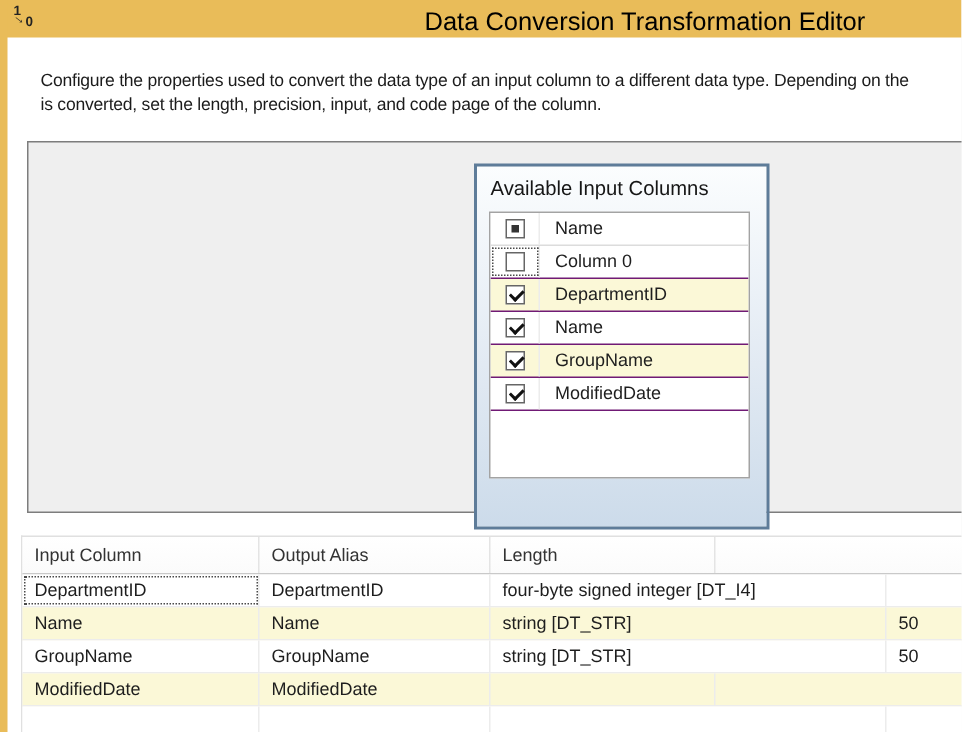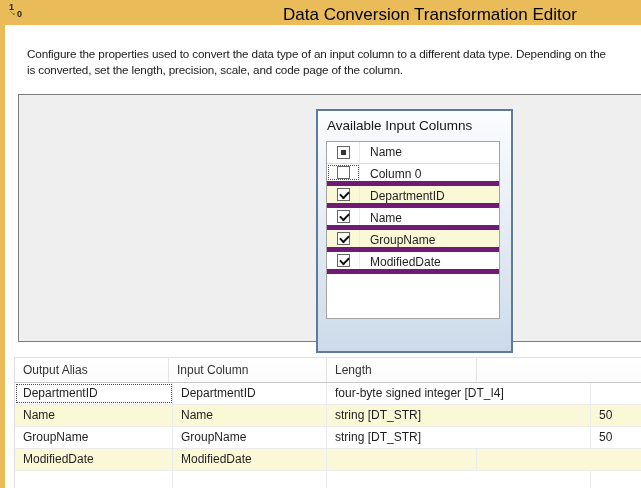--- a/index.html
+++ b/index.html
@@ -44,21 +44,21 @@
     z-index: 2;
   }
   .panel-title {
     position: absolute; left: 9px; top: 7px;
     font-size: 13.5px; color: #161616; white-space: nowrap;
   }
   .col-list {
     position: absolute; left: 8px; top: 30px; width: 174px; height: 178px;
     background: #ffffff; border: 1px solid #a3a3a3; overflow: hidden;
   }
-  .lrow { display: flex; height: 22px; background: #ffffff; border-bottom: 5px solid #701a75; }
+  .lrow { display: flex; height: 22px; background: #ffffff; border-bottom: 1px solid #701a75; }
   .lrow.yellow { background: #fbf8d7; }
   .lrow.lhead { border-bottom: 1px solid #dcdcdc; }
   .cbcell {
     width: 33px; flex: 0 0 33px; display: flex; align-items: center; justify-content: center;
     border-right: 1px solid #ececec;
   }
   .cbcell.focused { outline: 1px dotted #4a4a4a; outline-offset: -2px; }
   .llabel { padding-left: 10px; font-size: 12px; line-height: 21px; color: #1e1e1e; white-space: nowrap; }
   .cb {
     width: 13px; height: 13px; border: 1px solid #666; background: #fff;
@@ -101,21 +101,21 @@
   <span class="app-icon">
     <span class="n1">1</span>
     <span class="arr">→</span>
     <span class="n0">0</span>
   </span>
   <span class="win-title">Data Conversion Transformation Editor</span>
 </div>
 
 <div class="desc">
   <div>Configure the properties used to convert the data type of an input column to a different data type. Depending on the</div>
-  <div>is converted, set the length, precision, scale, and code page of the column.</div>
+  <div>is converted, set the length, precision, input, and code page of the column.</div>
 </div>
 
 <div class="canvas"></div>
 
 <div class="panel">
   <div class="panel-title">Available Input Columns</div>
   <div class="col-list">
       <div class="lrow lhead">
         <div class="cbcell">
           <span class="cb indeterminate"></span>
@@ -150,22 +150,22 @@
         <div class="cbcell">
           <span class="cb checked"></span>
         </div>
         <div class="llabel">ModifiedDate</div>
       </div>
     </div>
 </div>
 
 <div class="grid">
     <div class="grow ghead">
+      <div class="gcell c0">Input Column</div>
       <div class="gcell c1">Output Alias</div>
-      <div class="gcell c0">Input Column</div>
       <div class="gcell c3">Length</div>
     </div>
     <div class="grow">
       <div class="gcell c0 focused">DepartmentID</div>
       <div class="gcell c1">DepartmentID</div>
       <div class="gcell c2">four-byte signed integer [DT_I4]</div>
       <div class="gcell c3"></div>
     </div>
     <div class="grow yellow">
       <div class="gcell c0">Name</div>

